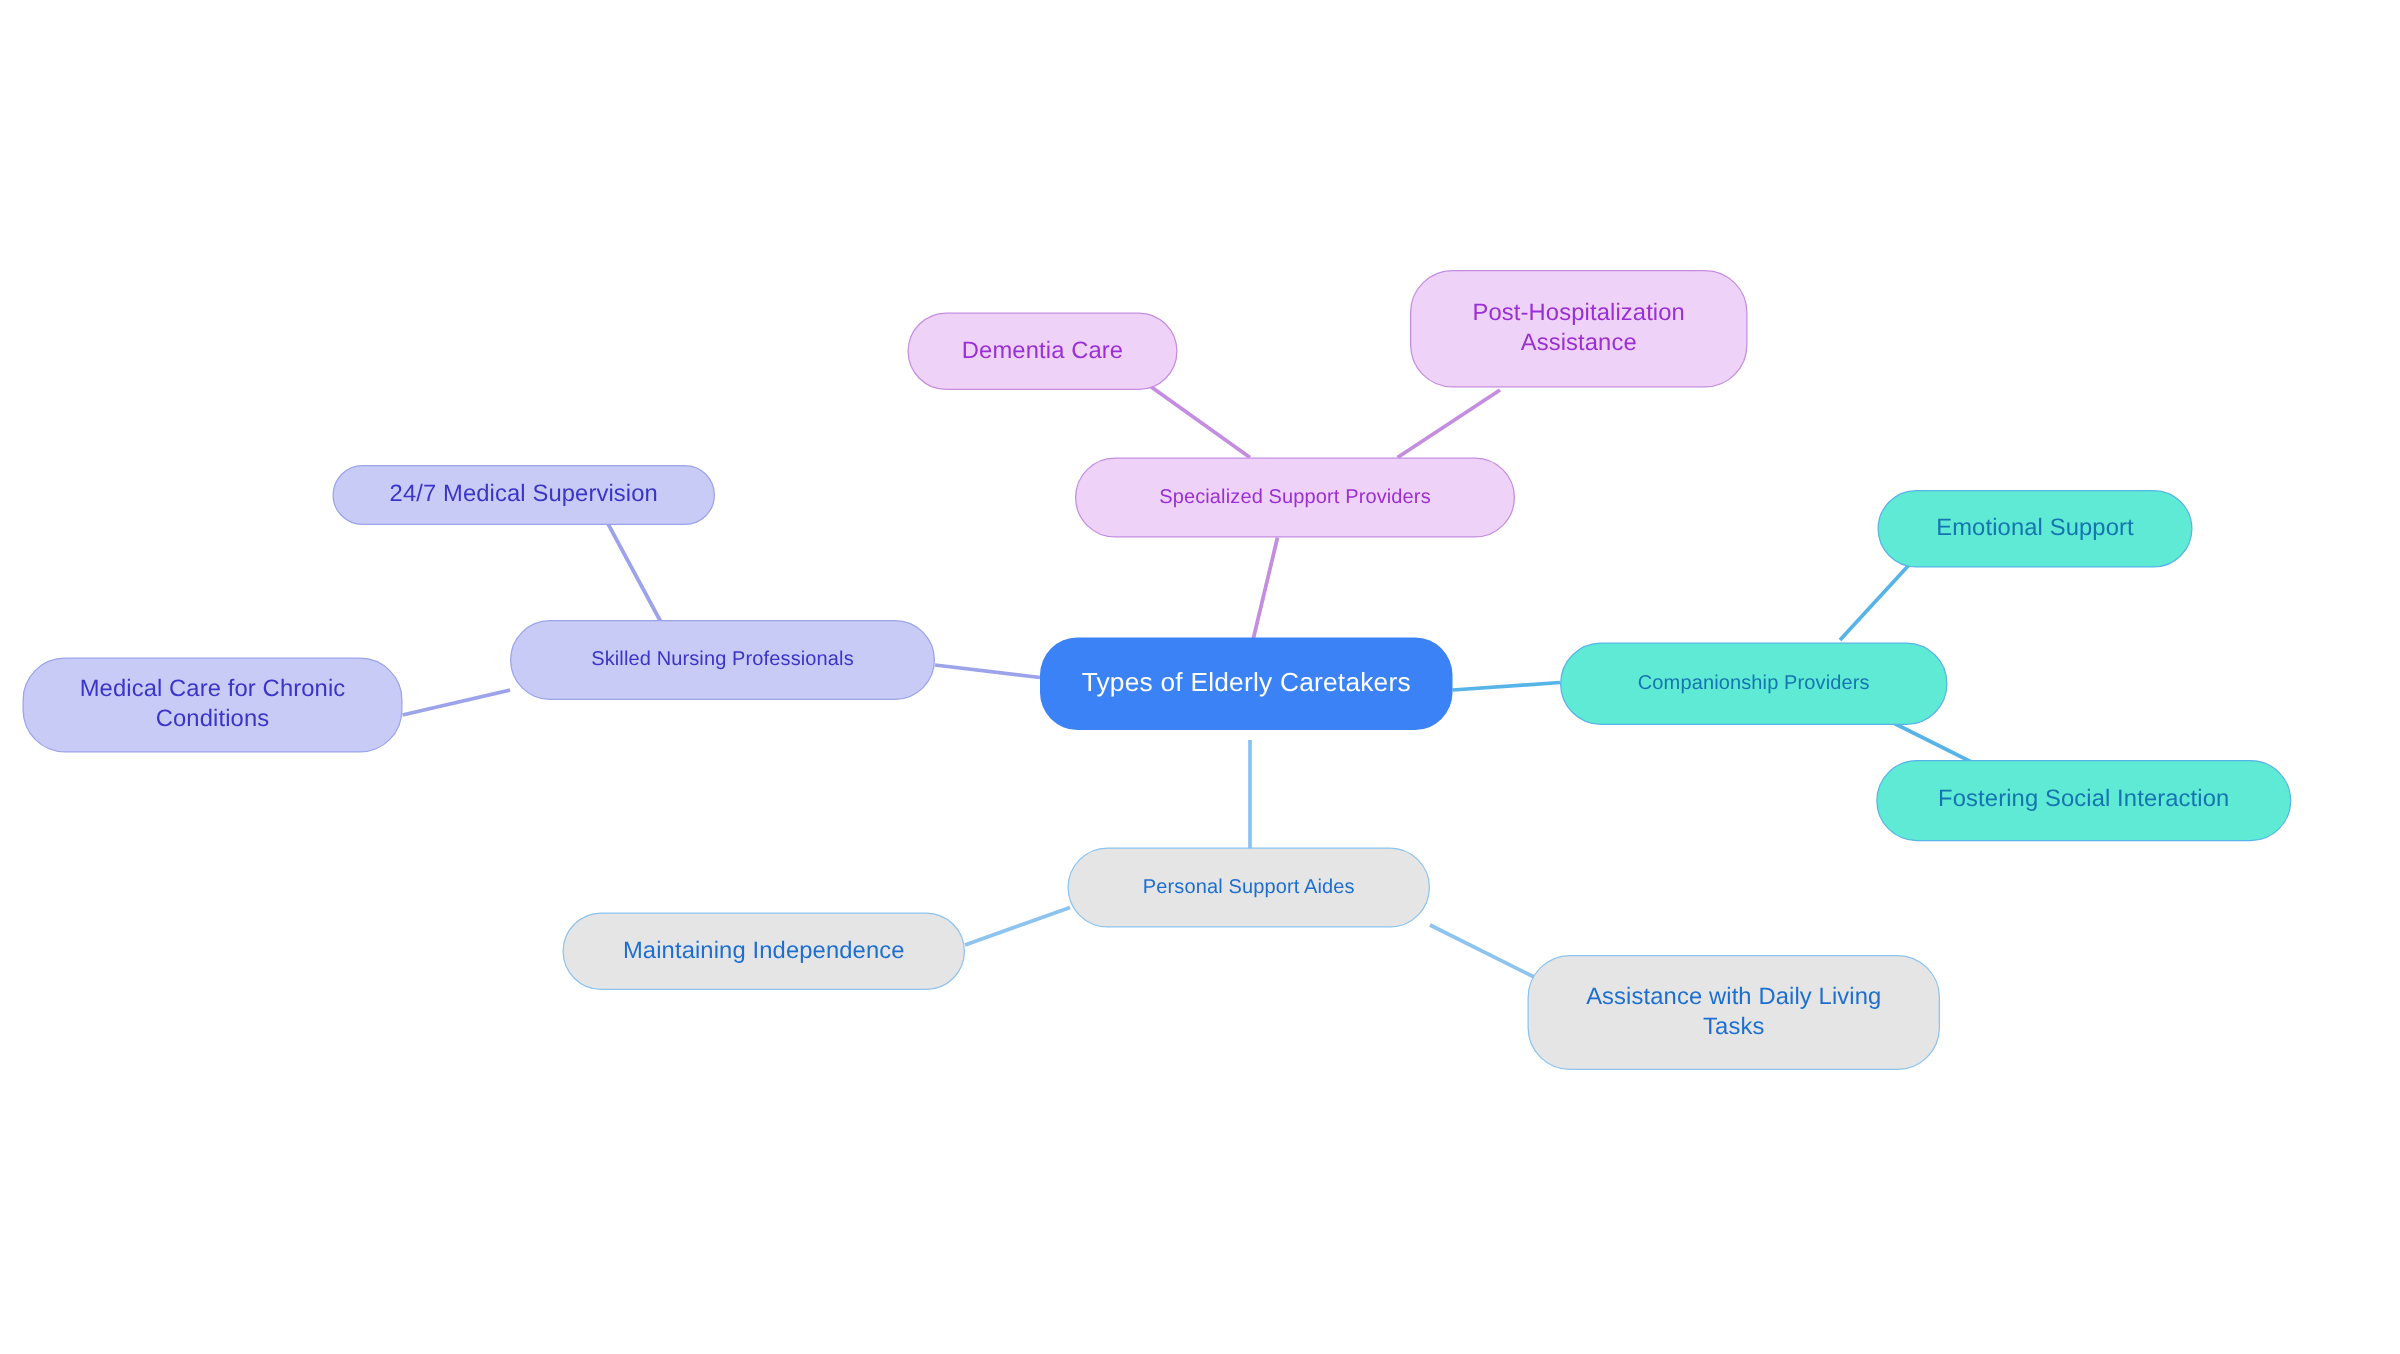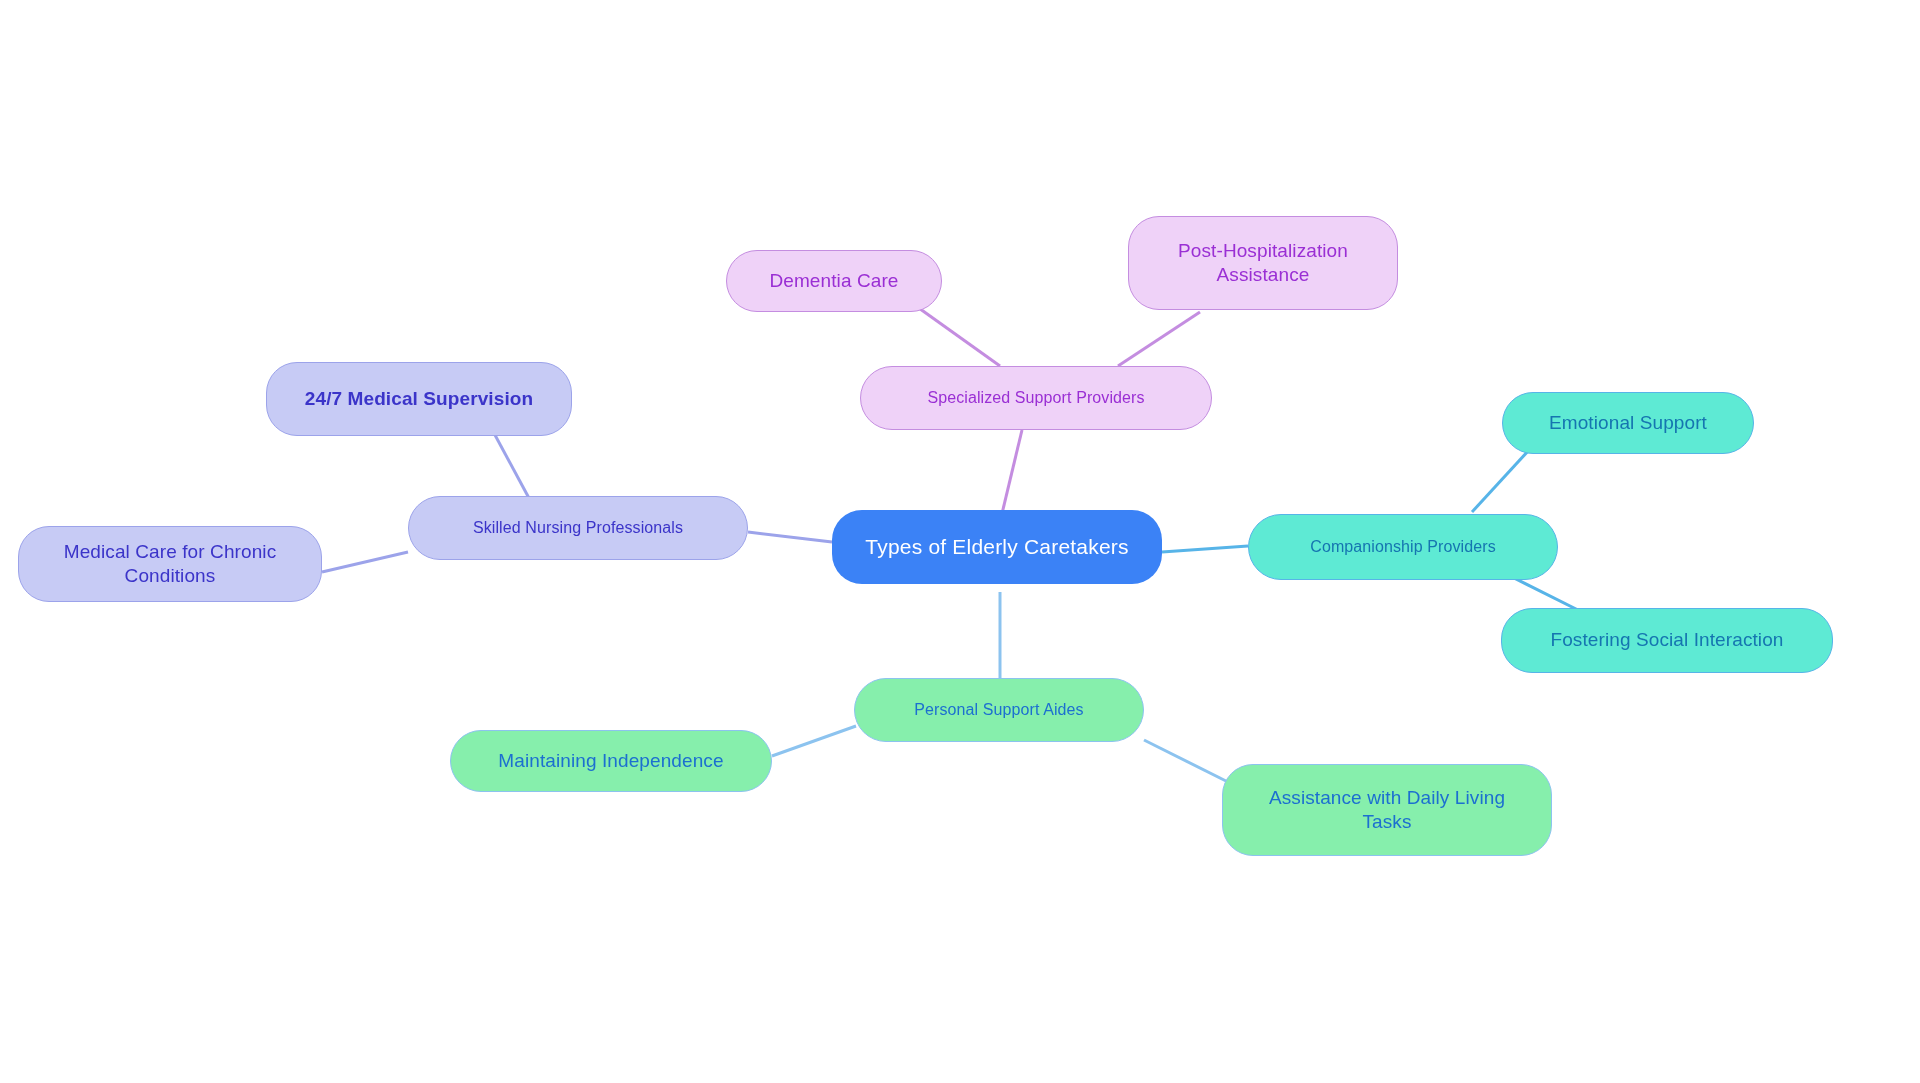--- a/index.html
+++ b/index.html
@@ -39,26 +39,26 @@
   }
   .node.root {
     border-radius: 30px;
     border-width: 0;
     font-size: 21px;
     color: #ffffff;
     background: #3b82f6;
     letter-spacing: 0.2px;
   }
   .node.branch   { font-size: 16px; }
-  .node.leaf     { font-size: 19px; border-radius: 31px; }
+  .node.leaf     { font-size: 19px; }
 
   .sw-specialized { background:#efd2f8; border-color:#c48de0; color:#9a2fd4; }
   .sw-nursing     { background:#c7cbf5; border-color:#9ca3ea; color:#3b34c9; }
   .sw-companion   { background:#5eead4; border-color:#57b4e8; color:#1575b0; }
-  .sw-personal    { background:#86efac; border-color:#8cc3ef; color:#1c6fd0; }
+  .sw-personal    { background:#e5e5e5; border-color:#8cc3ef; color:#1c6fd0; }
 </style>
 </head>
 <body>
 
 <div id="canvas">
 
   <svg id="edge-layer" viewBox="0 0 1920 1083" width="1920" height="1083">
 
     <path d="M 1000 522 L 1022 430" stroke="#c48de0" stroke-width="3" fill="none"></path>
 
@@ -86,21 +86,21 @@
   </svg>
 
   <div class="node root" style="left:832px; top:510px; width:330px; height:74px;">Types of Elderly Caretakers</div>
 
   <div class="node branch sw-specialized" style="left:860px; top:366px; width:352px; height:64px;">Specialized Support Providers</div>
   <div class="node leaf sw-specialized" style="left:726px; top:250px; width:216px; height:62px;">Dementia Care</div>
   <div class="node leaf sw-specialized" style="left:1128px; top:216px; width:270px; height:94px;">Post-Hospitalization
 Assistance</div>
 
   <div class="node branch sw-nursing" style="left:408px; top:496px; width:340px; height:64px;">Skilled Nursing Professionals</div>
-  <div class="node leaf sw-nursing" style="left:266px; top:362px; width:306px; height:74px;font-weight:bold;">24/7 Medical Supervision</div>
+  <div class="node leaf sw-nursing" style="left:266px; top:372px; width:306px; height:48px;">24/7 Medical Supervision</div>
   <div class="node leaf sw-nursing" style="left:18px; top:526px; width:304px; height:76px;">Medical Care for Chronic
 Conditions</div>
 
   <div class="node branch sw-companion" style="left:1248px; top:514px; width:310px; height:66px;">Companionship Providers</div>
   <div class="node leaf sw-companion" style="left:1502px; top:392px; width:252px; height:62px;">Emotional Support</div>
   <div class="node leaf sw-companion" style="left:1501px; top:608px; width:332px; height:65px;">Fostering Social Interaction</div>
 
   <div class="node branch sw-personal" style="left:854px; top:678px; width:290px; height:64px;">Personal Support Aides</div>
   <div class="node leaf sw-personal" style="left:450px; top:730px; width:322px; height:62px;">Maintaining Independence</div>
   <div class="node leaf sw-personal" style="left:1222px; top:764px; width:330px; height:92px;">Assistance with Daily Living

